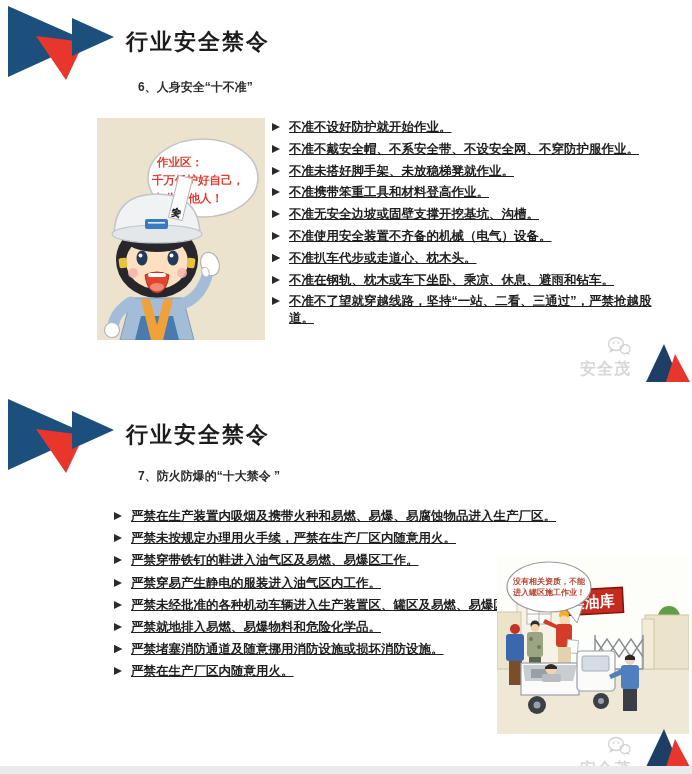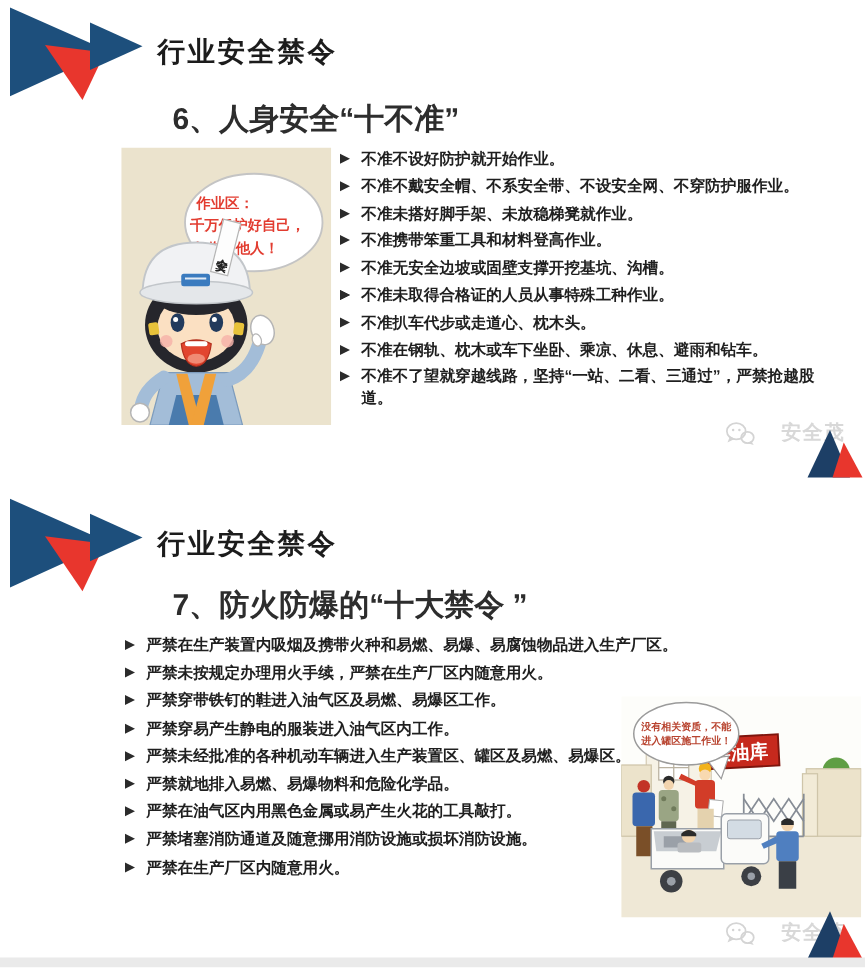--- a/index.html
+++ b/index.html
@@ -5,42 +5,42 @@
   * { margin:0; padding:0; box-sizing:border-box; }
   body { font-family:"Liberation Sans", sans-serif; background:#fff; }
   .canvas { position:relative; width:692px; height:774px; background:#ffffff; overflow:hidden; }
   .slide { position:absolute; left:0; width:692px; }
   #slide-0 { top:0; height:388px; }
   #slide-1 { top:388px; height:378px; }
 
   .logo { position:absolute; left:0; top:0; }
   .title { position:absolute; left:126px; top:27px; font-size:22px; font-weight:bold;
            color:#1c1c1c; letter-spacing:2px; white-space:nowrap; }
-  .subtitle { position:absolute; font-size:24px; font-weight:bold; color:#2d2d2d; white-space:nowrap; }
+  .subtitle { position:absolute; font-size:12px; font-weight:bold; color:#2d2d2d; white-space:nowrap; }
   #slide-0 .subtitle { left:138px; top:79px; }
   #slide-1 .subtitle { left:120px; top:80px;margin-left:18px; }
 
   .rule-list { position:absolute; list-style:none; }
   #slide-0 .rule-list { left:270px; top:119px; width:402px; }
-  #slide-1 .rule-list { left:98px; top:120px; width:448px; }
+  #slide-1 .rule-list { left:112px; top:120px; width:448px; }
   .rule-item { position:relative; padding-left:19px; font-size:12.5px; font-weight:bold;
-               color:#1f1f1f; line-height:17px; margin-bottom:4.8px; }
+               color:#1f1f1f; line-height:17px; margin-bottom:4.8px;text-decoration:underline; }
   #slide-1 .rule-item { margin-bottom:5.2px; }
   .bullet { position:absolute; left:2px; top:4px; width:0; height:0;
             border-left:8px solid #2b2b2b; border-top:4.5px solid transparent;
             border-bottom:4.5px solid transparent; }
 
   .girl-illustration { position:absolute; left:97px; top:118px; width:168px; height:261px; }
   .helmet-ribbon { position:absolute; left:76px; top:58px; width:15px; height:44px;
                    background:#fdfdfd; border:1px solid #b5b5b5; transform:rotate(14deg);
                    writing-mode:vertical-rl; text-align:center; font-size:9.5px; font-weight:bold;
                    color:#222; line-height:13px; padding-top:3px; }
   .depot-illustration { position:absolute; left:497px; top:169px; width:192px; height:177px; }
 
-  .watermark { position:absolute; display:flex; align-items:center; gap:21px; }
+  .watermark { position:absolute; display:flex; align-items:flex-end; gap:3px;flex-direction:column; }
   #slide-0 .watermark { left:580px; top:336px; }
   #slide-1 .watermark { left:580px; top:348px; }
   .watermark-text { font-size:16px; color:#d8d8d8; font-weight:bold; letter-spacing:1px; }
   .corner-logo { position:absolute; }
   #slide-0 .corner-logo { left:644px; top:340px; }
   #slide-1 .corner-logo { left:644px; top:337px; }
 
   .bottom-band { position:absolute; left:0; top:766px; width:692px; height:8px; background:#eaeaea; }
 </style>
 </head>
@@ -124,25 +124,25 @@
           <span class="rule-text">不准携带笨重工具和材料登高作业。</span>
         </li>
 
         <li class="rule-item">
           <span class="bullet"></span>
           <span class="rule-text">不准无安全边坡或固壁支撑开挖基坑、沟槽。</span>
         </li>
 
         <li class="rule-item">
           <span class="bullet"></span>
-        </li>
-
-        <li class="rule-item">
-          <span class="bullet"></span>
-          <span class="rule-text">不准未取得合格证的人员从事特殊工种作业。</span>
+          <span class="rule-text">不准使用安全装置不齐备的机械（电气）设备。</span>
+        </li>
+
+        <li class="rule-item">
+          <span class="bullet"></span>
         </li>
 
         <li class="rule-item">
           <span class="bullet"></span>
           <span class="rule-text">不准扒车代步或走道心、枕木头。</span>
         </li>
 
         <li class="rule-item">
           <span class="bullet"></span>
           <span class="rule-text">不准在钢轨、枕木或车下坐卧、乘凉、休息、避雨和钻车。</span>
@@ -210,21 +210,20 @@
           <span class="rule-text">严禁未经批准的各种机动车辆进入生产装置区、罐区及易燃、易爆区。</span>
         </li>
 
         <li class="rule-item">
           <span class="bullet"></span>
           <span class="rule-text">严禁就地排入易燃、易爆物料和危险化学品。</span>
         </li>
 
         <li class="rule-item">
           <span class="bullet"></span>
-          <span class="rule-text">严禁在油气区内用黑色金属或易产生火花的工具敲打。</span>
         </li>
 
         <li class="rule-item">
           <span class="bullet"></span>
           <span class="rule-text">严禁堵塞消防通道及随意挪用消防设施或损坏消防设施。</span>
         </li>
 
         <li class="rule-item">
           <span class="bullet"></span>
           <span class="rule-text">严禁在生产厂区内随意用火。</span>

